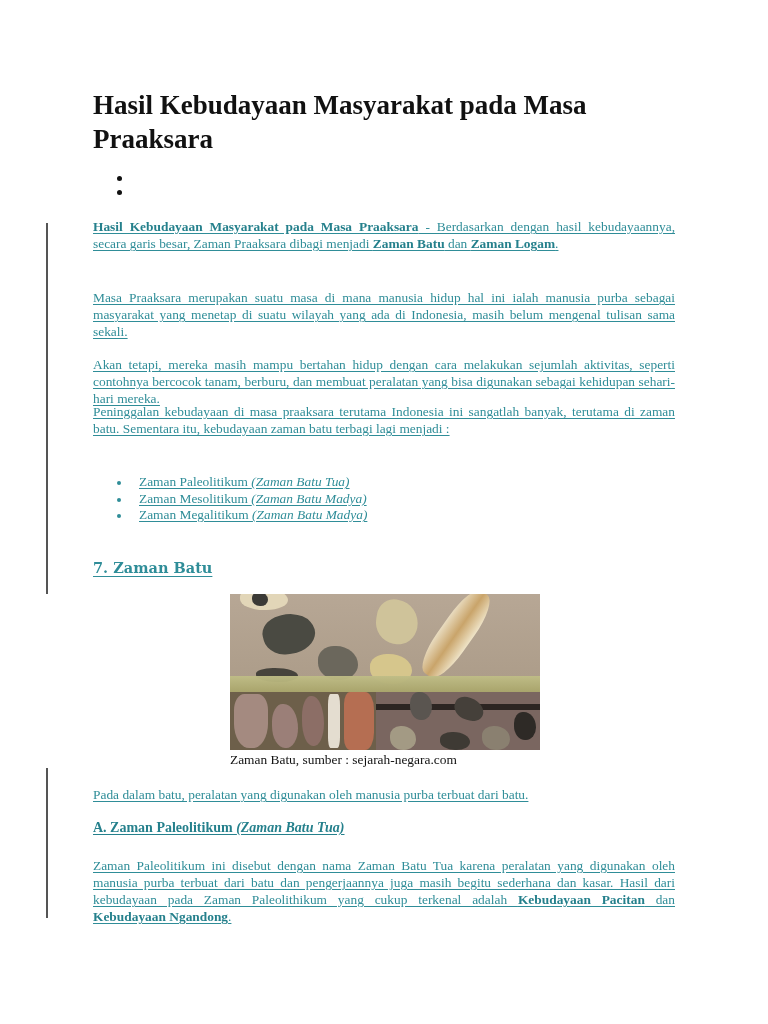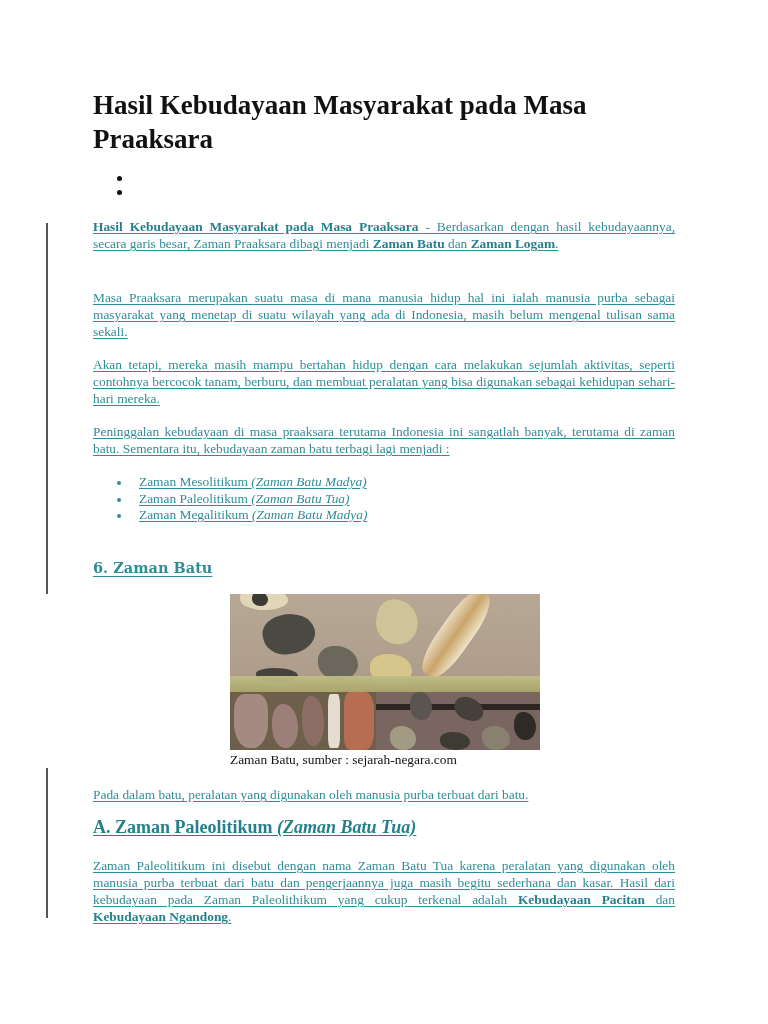--- a/index.html
+++ b/index.html
@@ -153,21 +153,21 @@
     text-align: left;
     color: #111111;
     font-size: 13.4px;
     line-height: 16px;
   }
   .sub-heading {
     position: absolute;
     left: 93px;
     top: 819px;
     margin: 0;
-    font-size: 18px;
+    font-size: 14px;
     line-height: 17px;
     font-weight: bold;
     color: #25808c;
     text-decoration: underline;
     text-underline-offset: 2px;
     text-align: right;
   }
   .sub-heading i { font-weight: bold; font-style: italic; }
 </style>
 </head>
@@ -184,29 +184,29 @@
 <div class="margin-bar" style="top:768px;height:150px;"></div>
 
 <p class="para" style="top:218px;">
   <b>Hasil Kebudayaan Masyarakat pada Masa Praaksara</b><span> - Berdasarkan dengan hasil kebudayaannya, secara garis besar, Zaman Praaksara dibagi menjadi </span><b>Zaman Batu</b><span> dan </span><b>Zaman Logam</b><span>.</span>
 </p>
 
 <p class="para" style="top:289px;">Masa Praaksara merupakan suatu masa di mana manusia hidup hal ini ialah manusia purba sebagai masyarakat yang menetap di suatu wilayah yang ada di Indonesia, masih belum mengenal tulisan sama sekali.</p>
 
 <p class="para" style="top:356px;">Akan tetapi, mereka masih mampu bertahan hidup dengan cara melakukan sejumlah aktivitas, seperti contohnya bercocok tanam, berburu, dan membuat peralatan yang bisa digunakan sebagai kehidupan sehari-hari mereka.</p>
 
-<p class="para" style="top:423px;">Peninggalan kebudayaan di masa praaksara terutama Indonesia ini sangatlah banyak, terutama di zaman batu. Sementara itu, kebudayaan zaman batu terbagi lagi menjadi :</p>
+<p class="para" style="top:403px;">Peninggalan kebudayaan di masa praaksara terutama Indonesia ini sangatlah banyak, terutama di zaman batu. Sementara itu, kebudayaan zaman batu terbagi lagi menjadi :</p>
 
 <ul class="stage-list">
+  <li><span>Zaman Paleolitikum </span><i>(Zaman Batu Tua)</i></li>
   <li><span>Zaman Mesolitikum </span><i>(Zaman Batu Madya)</i></li>
-  <li><span>Zaman Paleolitikum </span><i>(Zaman Batu Tua)</i></li>
   <li><span>Zaman Megalitikum </span><i>(Zaman Batu Madya)</i></li>
 </ul>
 
-<h2 class="section-heading">6. Zaman Batu</h2>
+<h2 class="section-heading">7. Zaman Batu</h2>
 
 <div class="figure">
   <div class="fig-top"></div>
   <div class="rock" style="left:10px;top:-6px;width:48px;height:22px;background:#e2d6b8;"></div>
   <div class="rock" style="left:22px;top:-2px;width:16px;height:14px;background:#3b3a36;"></div>
   <div class="rock" style="left:33px;top:20px;width:52px;height:40px;background:#4a4a42;transform:rotate(-15deg);"></div>
   <div class="rock" style="left:88px;top:52px;width:40px;height:34px;background:#6b675c;"></div>
   <div class="rock" style="left:26px;top:74px;width:42px;height:14px;background:#46433c;"></div>
   <div class="rock" style="left:146px;top:6px;width:42px;height:44px;background:#cfc39a;transform:rotate(10deg);"></div>
   <div class="rock" style="left:140px;top:60px;width:42px;height:30px;background:#d6c68c;"></div>

